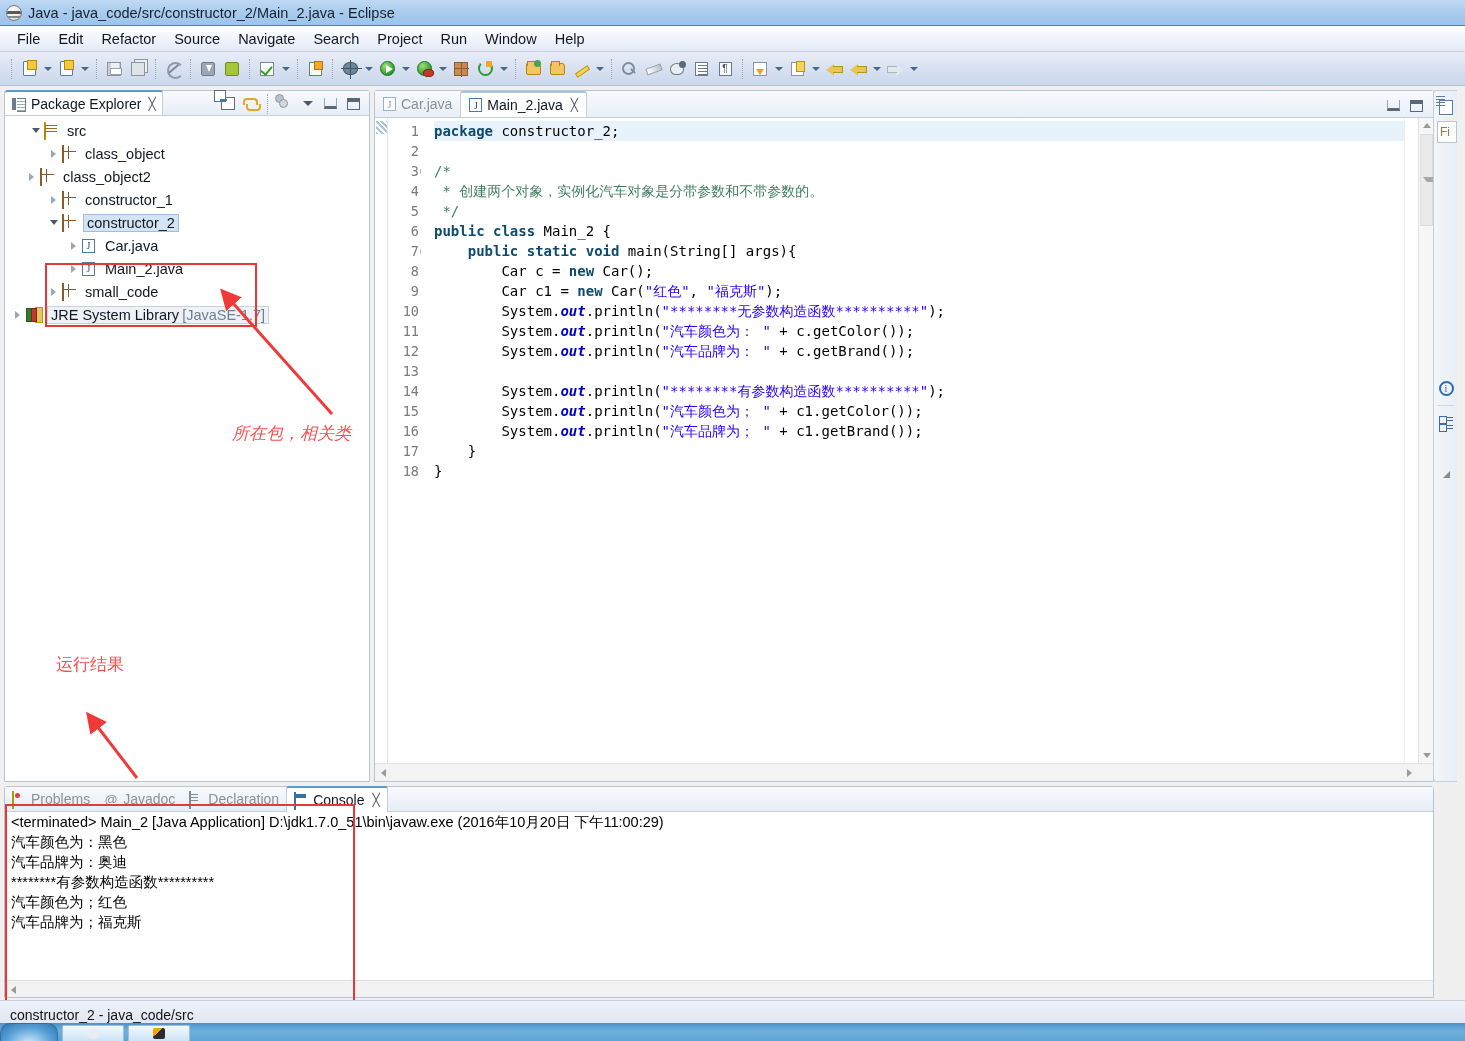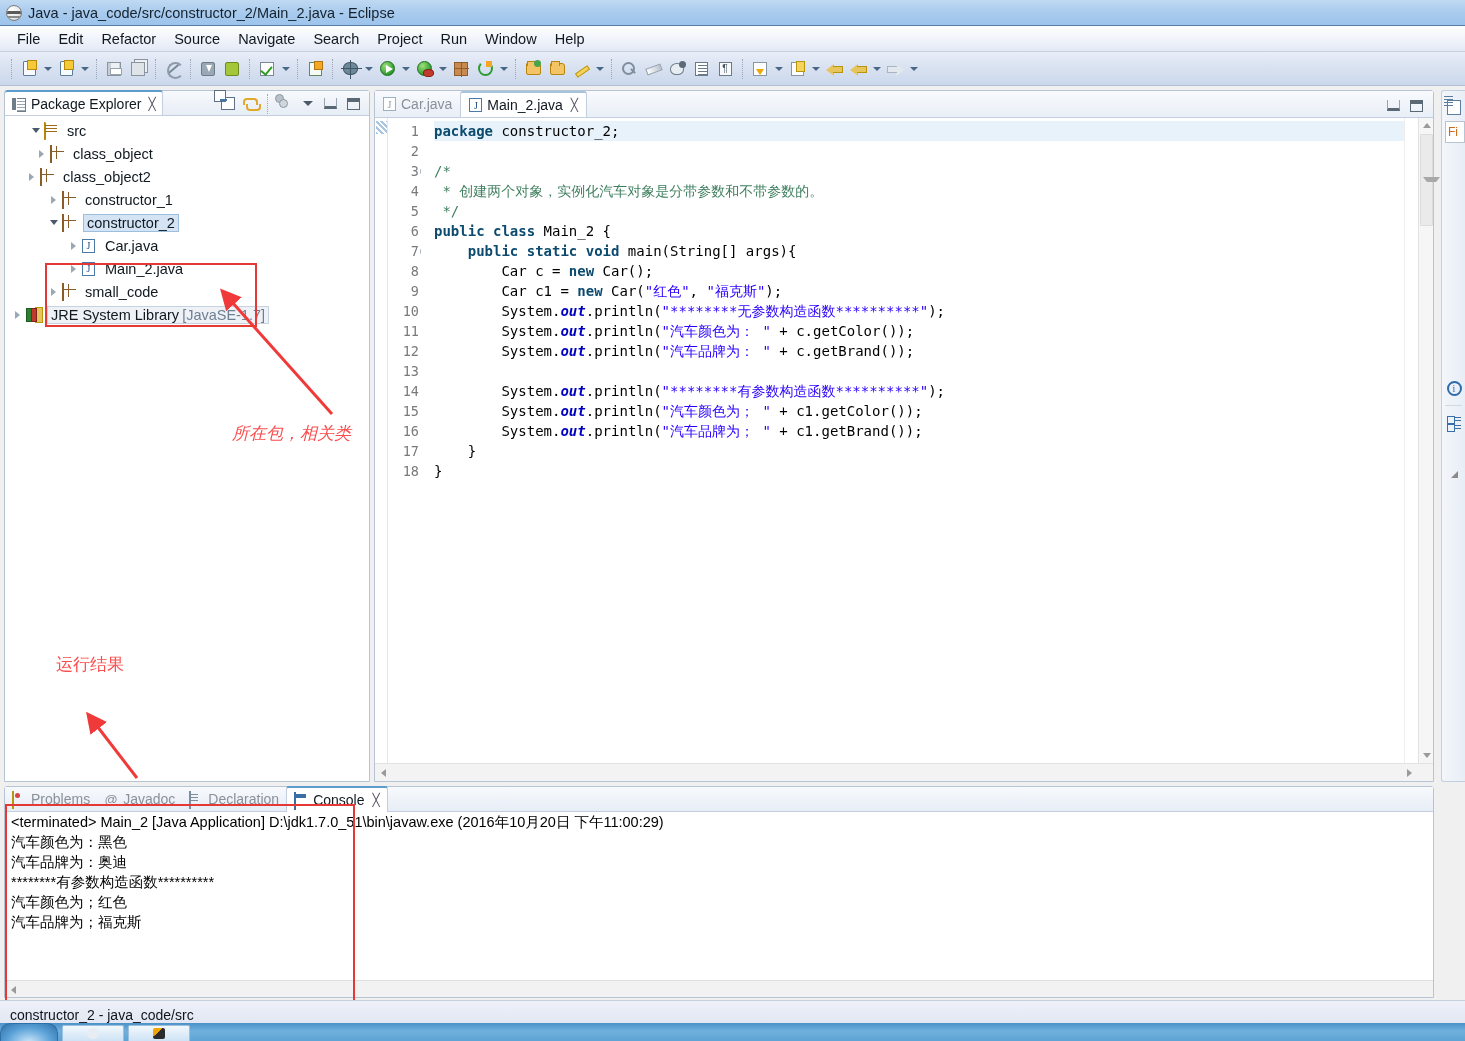--- a/index.html
+++ b/index.html
@@ -584,21 +584,21 @@
     content: ""; border-top: 4px solid transparent; border-bottom: 4px solid transparent;
     border-right: 5px solid #9a9a9a;
   }
   .hscroll .rgt::after {
     content: ""; border-top: 4px solid transparent; border-bottom: 4px solid transparent;
     border-left: 5px solid #9a9a9a;
   }
 
   
   .right-strip {
-    position: absolute; right: 0; top: 4px; width: 24px; height: 692px;
+    position: absolute; right: 8px; top: 4px; width: 24px; height: 692px;
     background: linear-gradient(to right, #f3f6fa, #e8eef6);
     border: 1px solid #c3cfdf; border-right: none; border-radius: 3px 0 0 3px;
   }
   .rs-item {
     width: 24px; height: 26px; display: flex; align-items: center; justify-content: center;
     position: relative;
   }
   .rs-sep { height: 1px; background: #cfd8e3; margin: 4px 3px; }
   .ic-outline {
     width: 14px; height: 15px; background: #ffffff; border: 1px solid #5c7d9e;
@@ -903,21 +903,21 @@
             </div>
         </div>
       </div>
 
       <div class="pe-tree">
         <div class="tr" style="padding-left:24px">
           <span class="twisty open"></span>
           <span class="tr-ico"><span class="ico-src"></span></span>
           <span class="tr-label">src</span>
         </div>
-        <div class="tr" style="padding-left:30px">
+        <div class="tr" style="padding-left:42px">
           <span class="twisty closed"></span>
           <span class="tr-ico"><span class="ico-pkg"></span></span>
           <span class="tr-label">class_object</span>
         </div>
         <div class="tr" style="padding-left:20px">
           <span class="twisty closed"></span>
           <span class="tr-ico"><span class="ico-pkg"></span></span>
           <span class="tr-label">class_object2</span>
         </div>
         <div class="tr" style="padding-left:42px">

